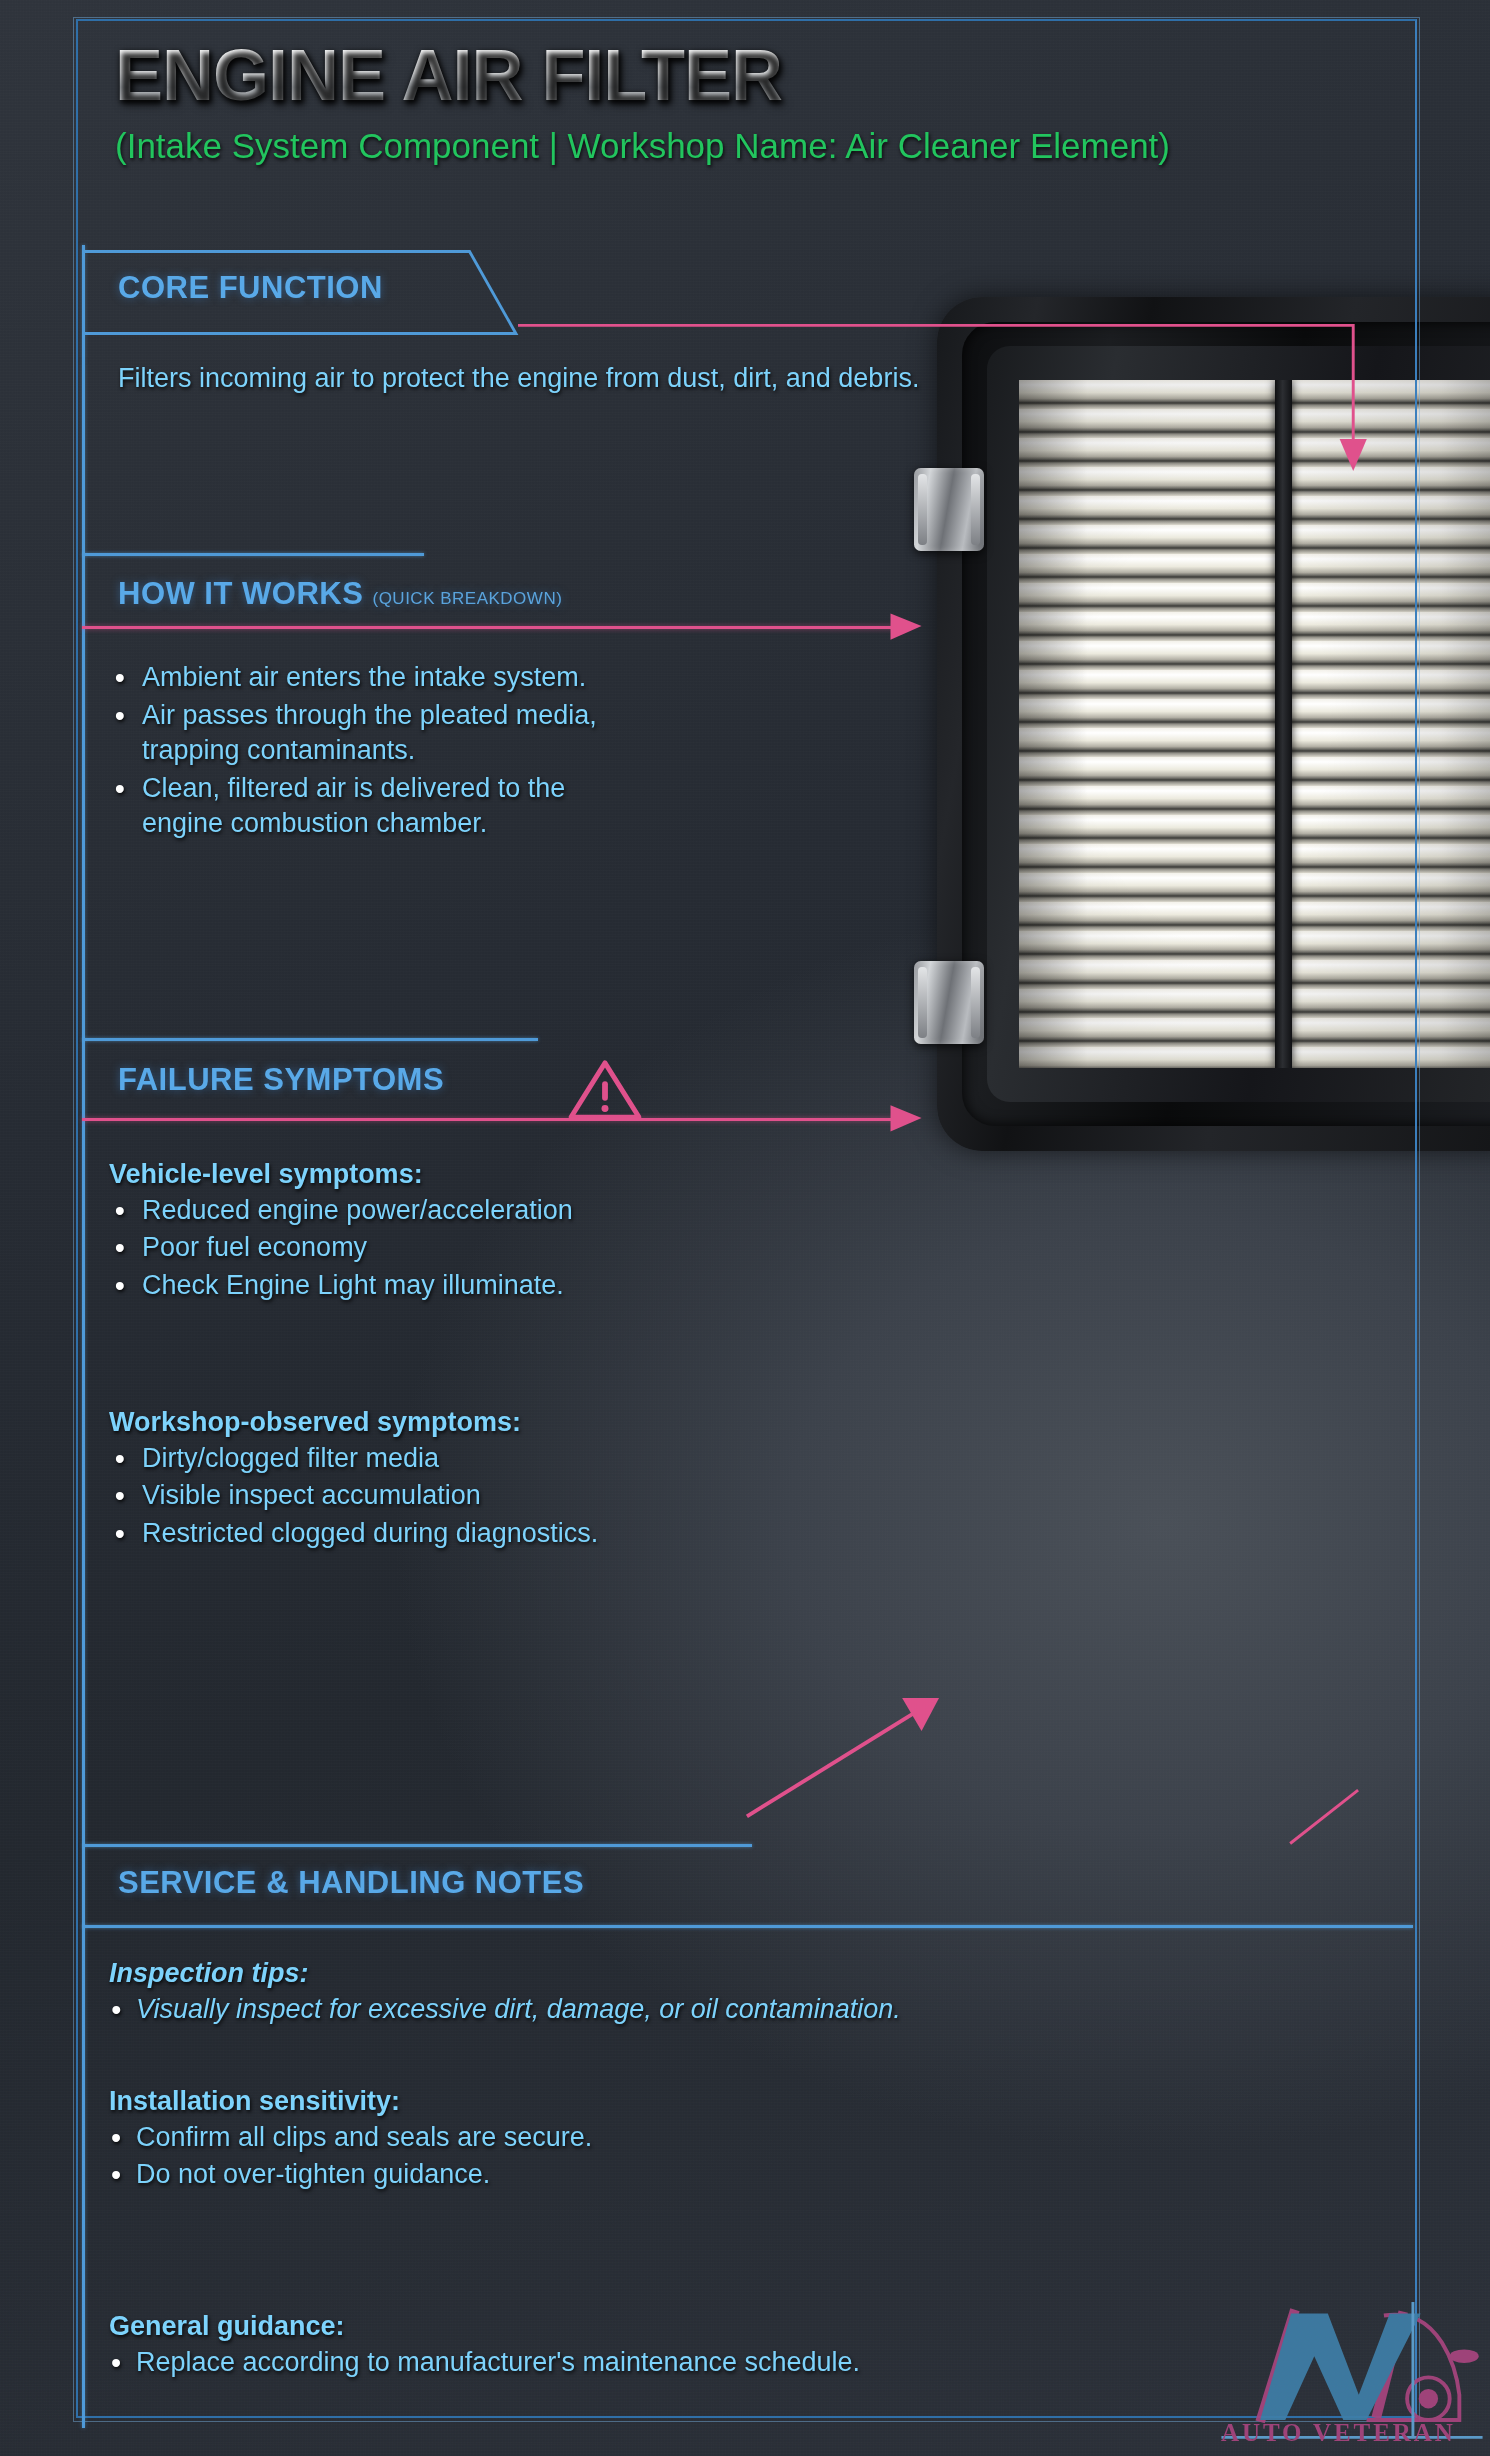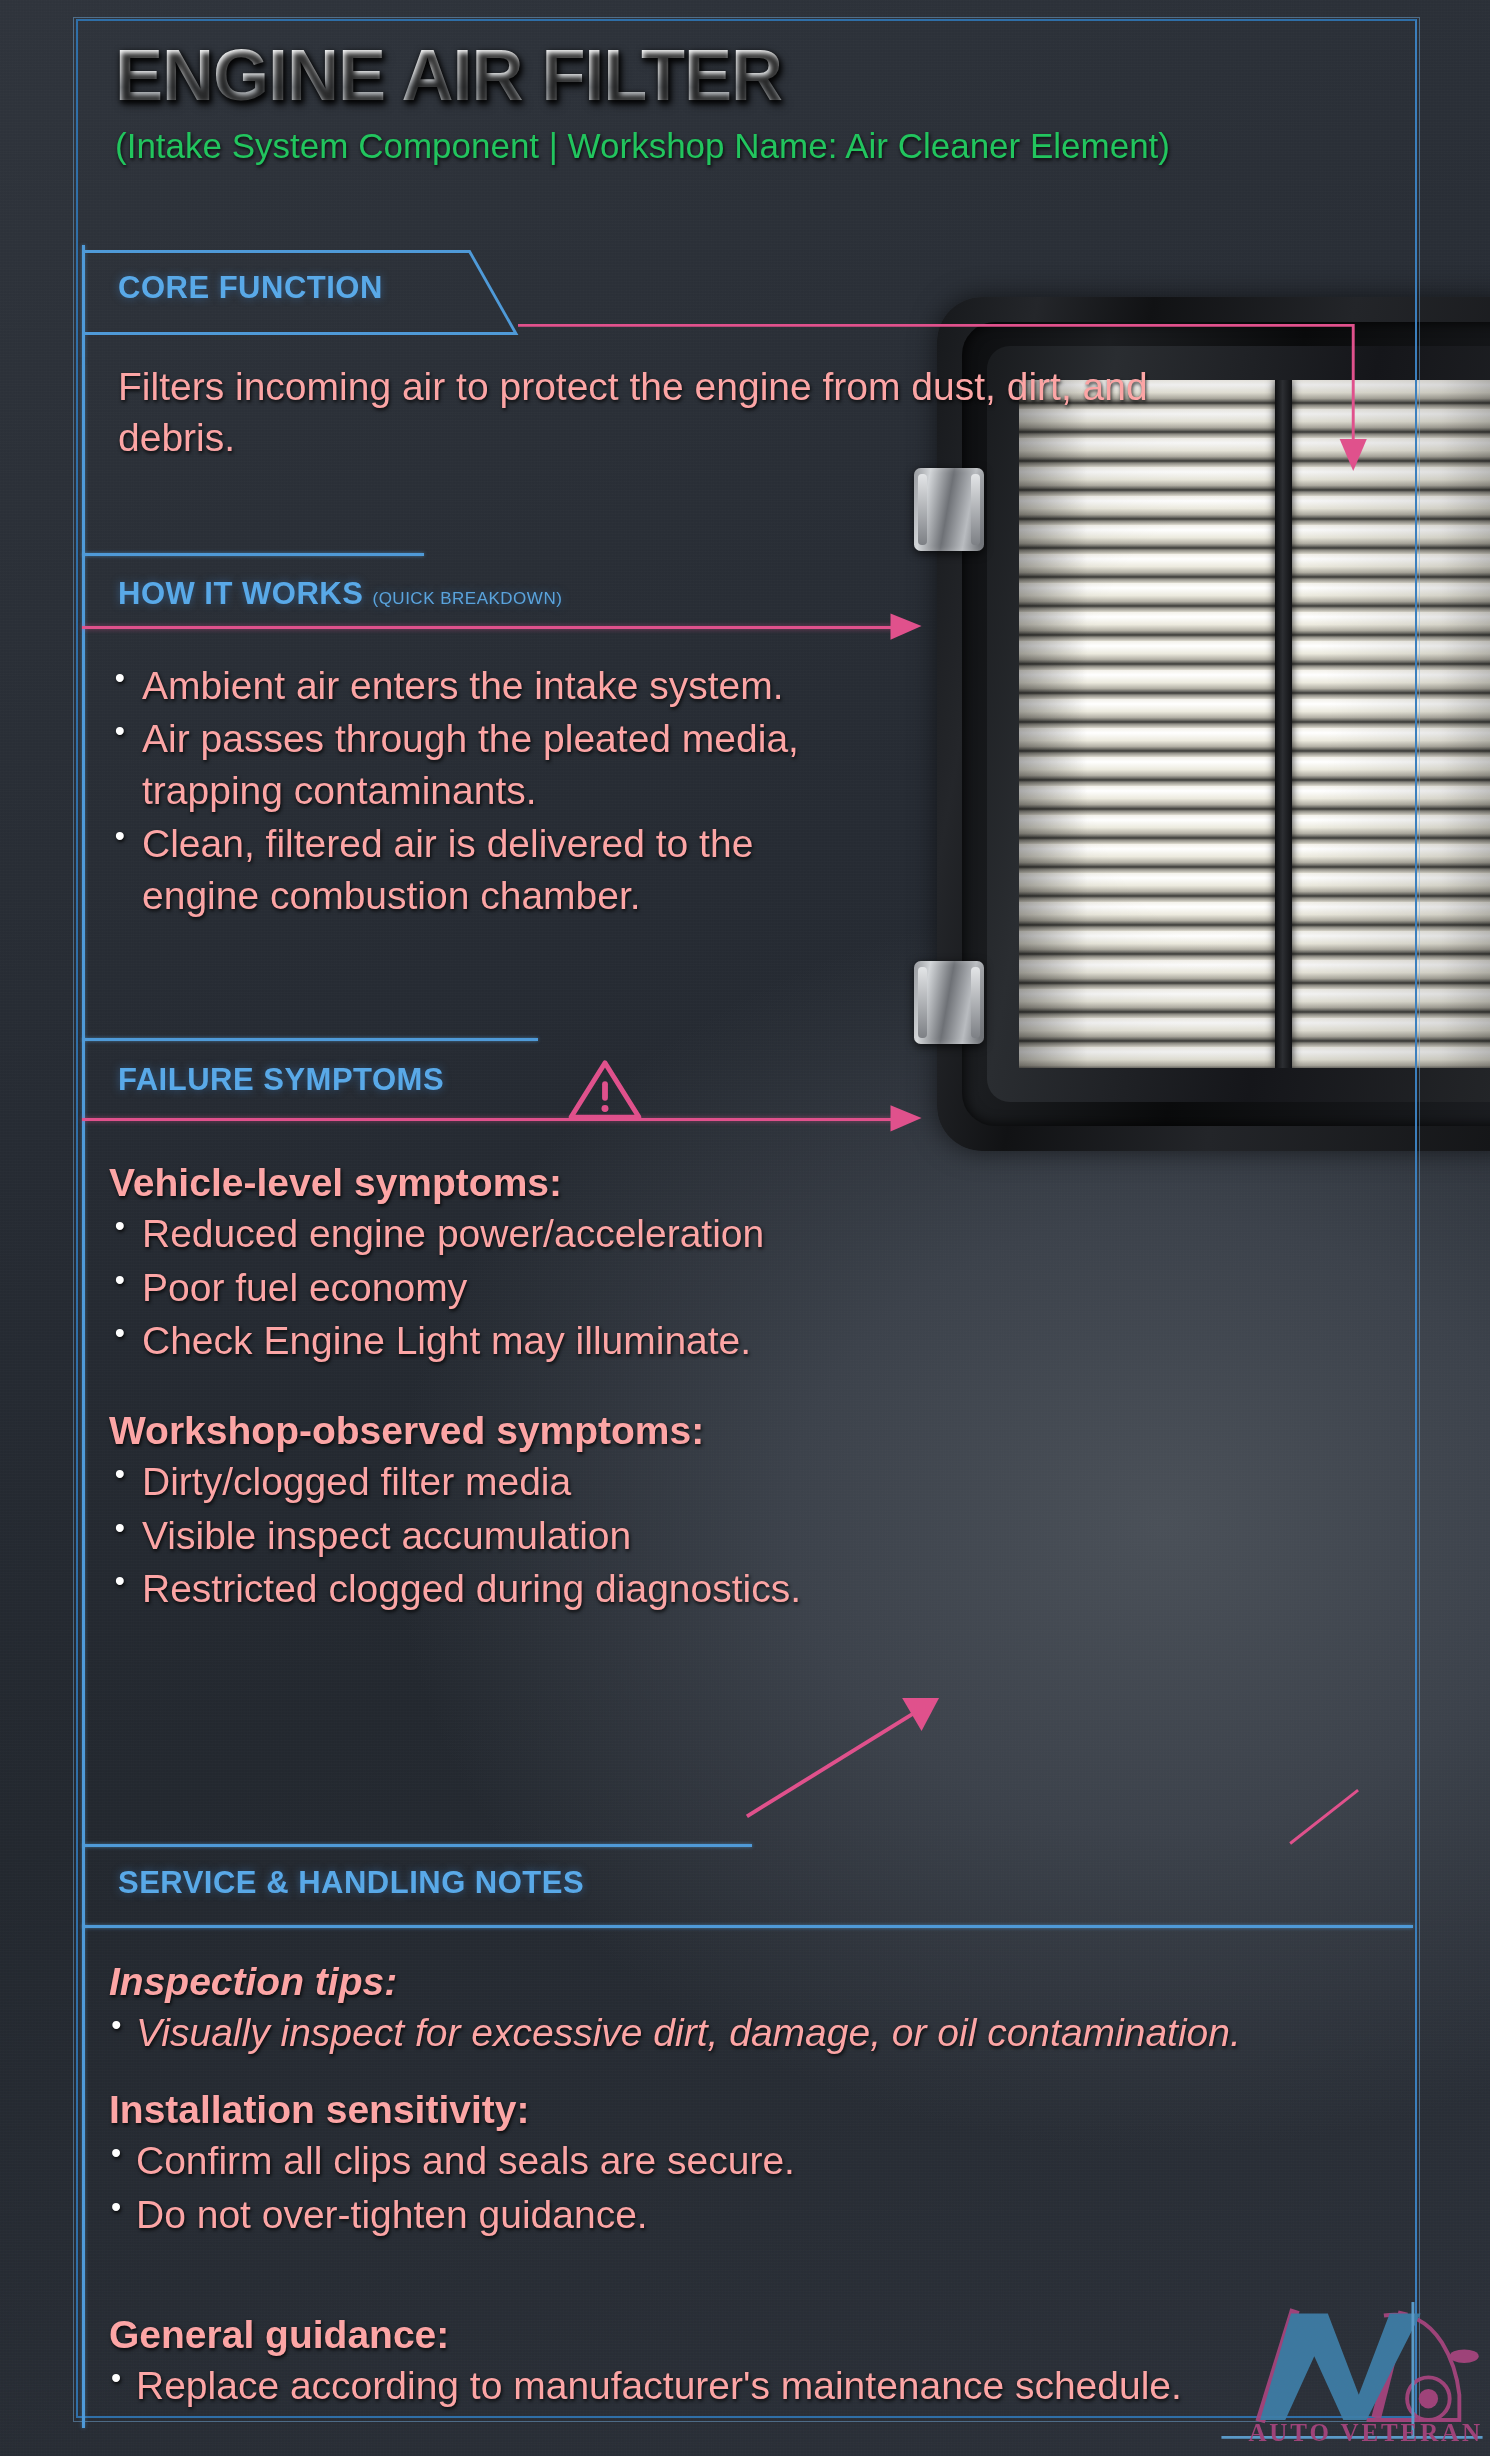--- a/index.html
+++ b/index.html
@@ -139,21 +139,21 @@
 
   
   #core-tab-shape{
     position:absolute; left:82px; top:250px; width:437px; height:85px;
     pointer-events:none;
   }
 
   
   .body-text{
     position:absolute;
-    font-size:39px; color:#fca5a5; line-height:1.32;
+    font-size:27px; color:#7dd3fc; line-height:1.32;
     text-shadow:1px 1.9px 3.9px rgba(0,0,0,.85);
   }
   .lbl-bold{ font-weight:bold; }
   ul.blist{ list-style:none; }
   ul.blist li{
     position:relative; padding-left:33px; margin-bottom:1.9px;
   }
   ul.blist li::before{
     content:"\2022";
     position:absolute; left:5.8px; top:-1px;
@@ -168,21 +168,21 @@
   
   svg.conn{ position:absolute; left:0; top:0; width:1490px; height:2457px; pointer-events:none; }
 
   
   #watermark{
     position:absolute; left:1221px; top:2302px; width:262px; height:147px;
     opacity:.92;
   }
   #wm-text{
     position:absolute; left:0; bottom:1.9px; width:262px;
-    text-align:right; font-family:"Liberation Serif", serif;
+    text-align:left; font-family:"Liberation Serif", serif;
     font-weight:bold; font-size:25px; letter-spacing:2.9px;
     color:#a8457f;
   }
 </style>
 </head>
 <body>
 
 <div id="bg"></div>
 
 <div id="filter-photo">

